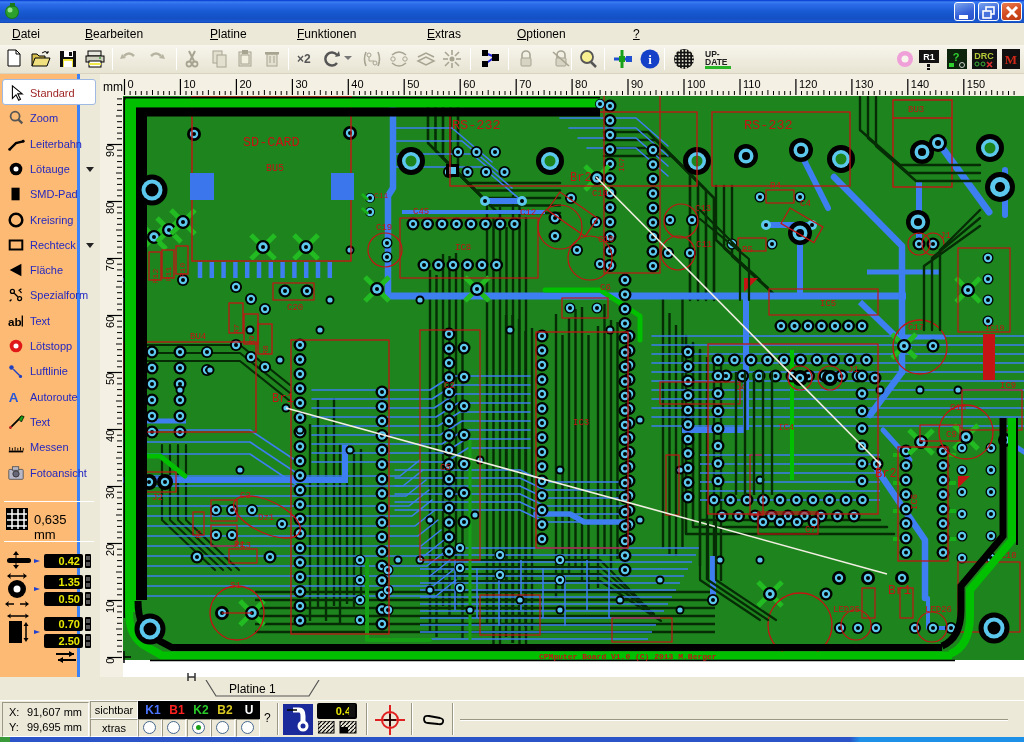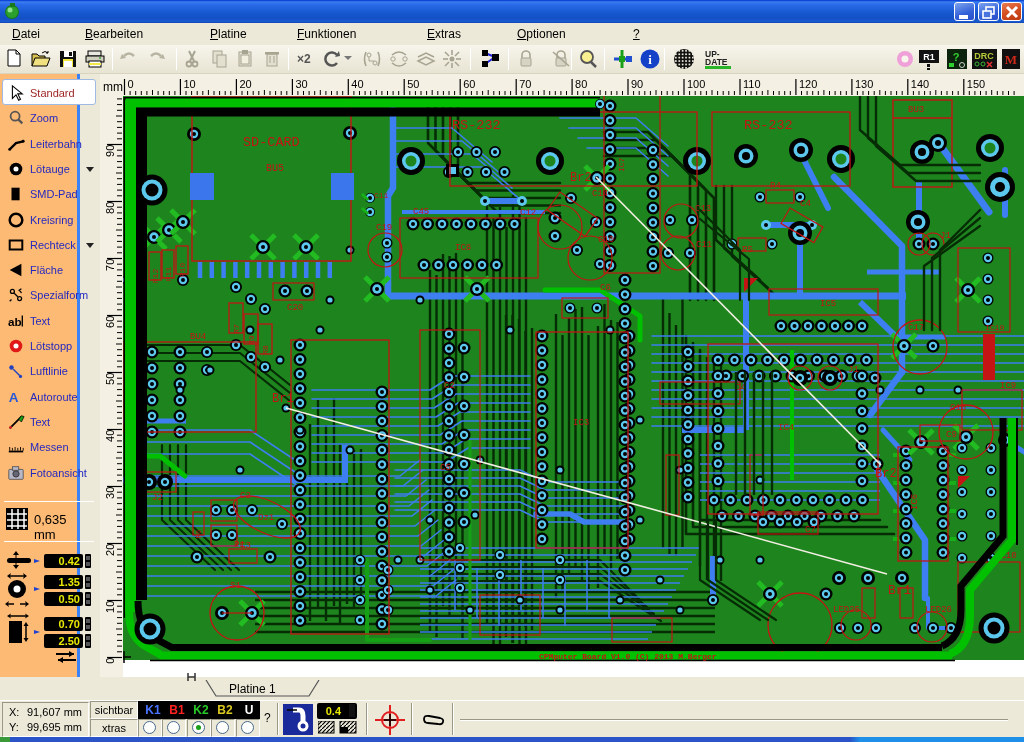--- a/index.html
+++ b/index.html
@@ -2427,21 +2427,21 @@
 <div class="abs" style="left:264px;top:10px;font-size:12px;color:#000">?</div>
 <div class="abs" style="left:277px;top:2px;width:2px;height:32px;border-left:1px solid #9a9784;border-right:1px solid #fff"></div>
 <svg class="abs" style="left:283px;top:3px" width="30" height="31">
       <rect width="30" height="31" fill="#1a2a9a"></rect>
       <path d="M4,6 L16,6 Q20,6 20,12 L20,20" fill="none" stroke="#fff" stroke-width="5"></path>
       <circle cx="20" cy="22" r="5.5" fill="#fff"></circle>
       <circle cx="20" cy="22" r="2.5" fill="#1a2a9a"></circle>
       <rect x="2" y="2" width="8" height="8" fill="#1a2a9a"></rect>
       <path d="M4,6 L14,6" stroke="#000" stroke-width="1.5"></path>
     </svg>
-<div class="abs" style="left:317px;top:2px;width:40px;height:16px;background:#000;color:#e8e800;font-size:11px;font-weight:bold;text-align:right;line-height:16px;padding-right:16px;border-radius:2px">0.4</div>
+<div class="abs" style="left:317px;top:2px;width:40px;height:16px;background:#000;color:#e8e800;font-size:11px;font-weight:bold;text-align:right;line-height:16px;padding-right:6px;border-radius:2px">0.4</div>
 <div class="abs" style="left:349px;top:3px;width:6px;height:13px;background:#111"></div>
 <svg class="abs" style="left:318px;top:20px" width="40" height="14">
       <defs>
         <pattern id="ht" width="4" height="4" patternUnits="userSpaceOnUse">
           <path d="M0,4 l4,-4" stroke="#000" stroke-width="1.2"></path>
         </pattern>
       </defs>
       <rect x="0" y="0" width="16" height="12" fill="url(#ht)" stroke="#000"></rect>
       <rect x="22" y="0" width="16" height="12" fill="url(#ht)" stroke="#000"></rect>
       <rect x="22" y="6" width="8" height="6" fill="#000"></rect>

